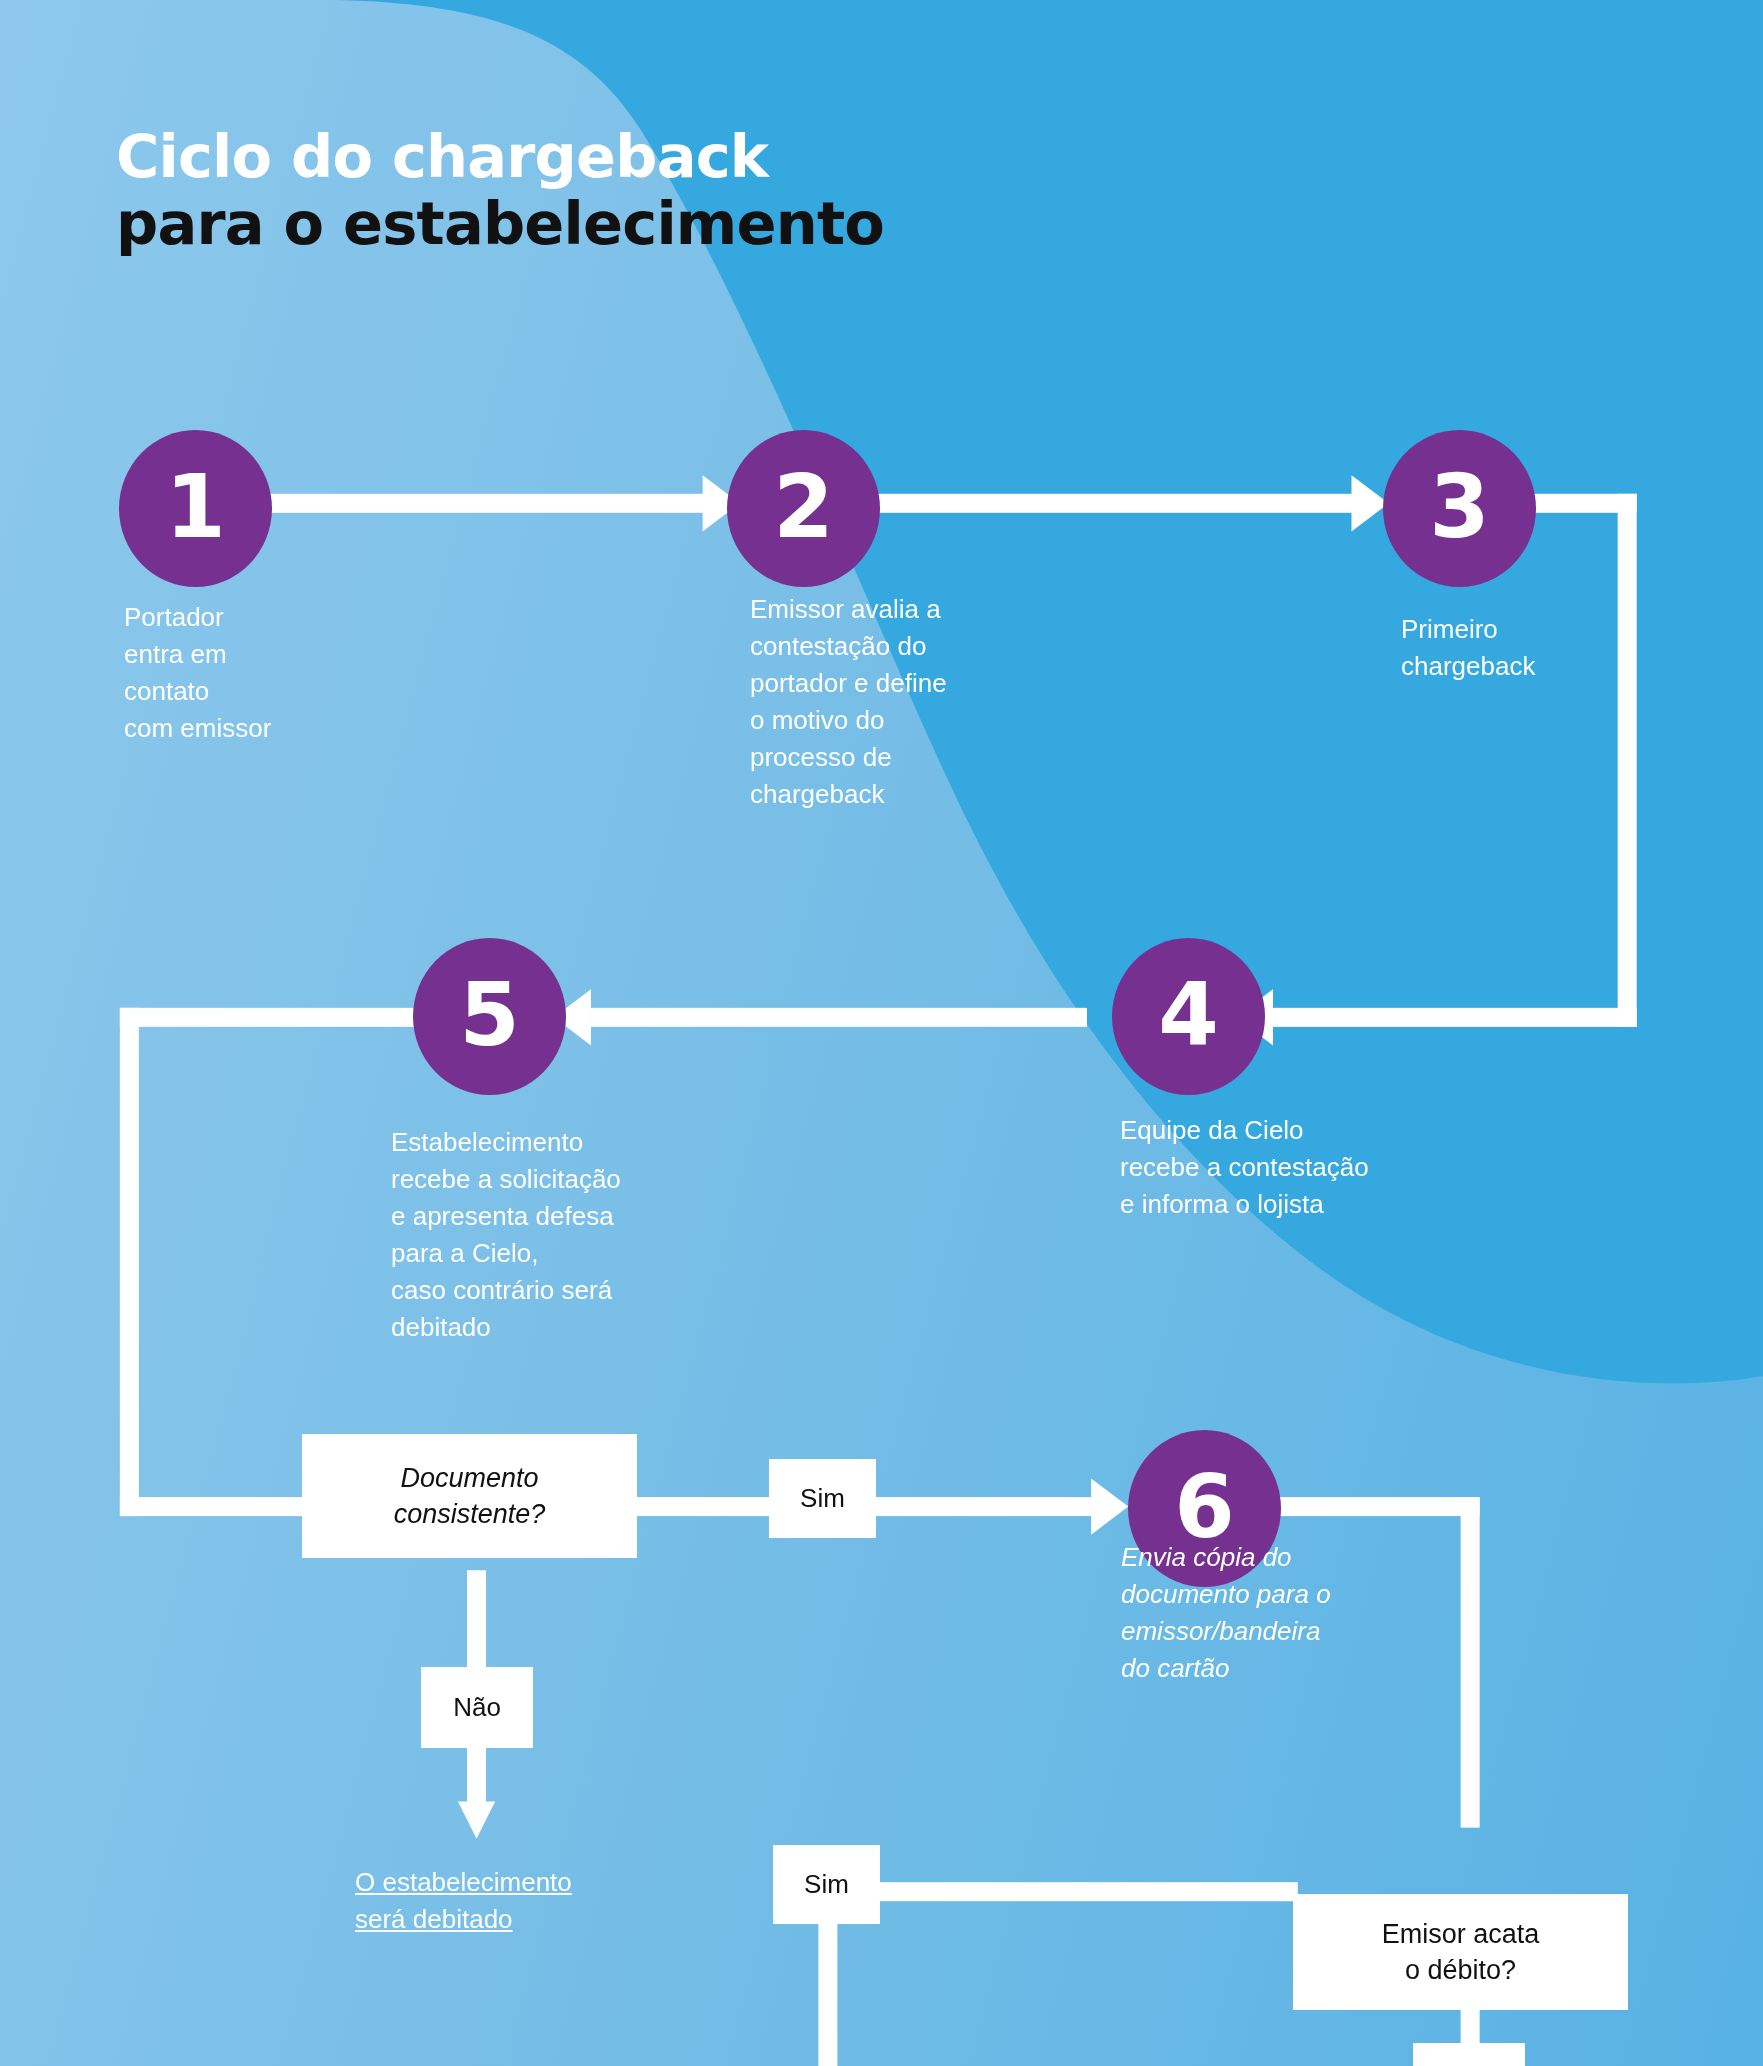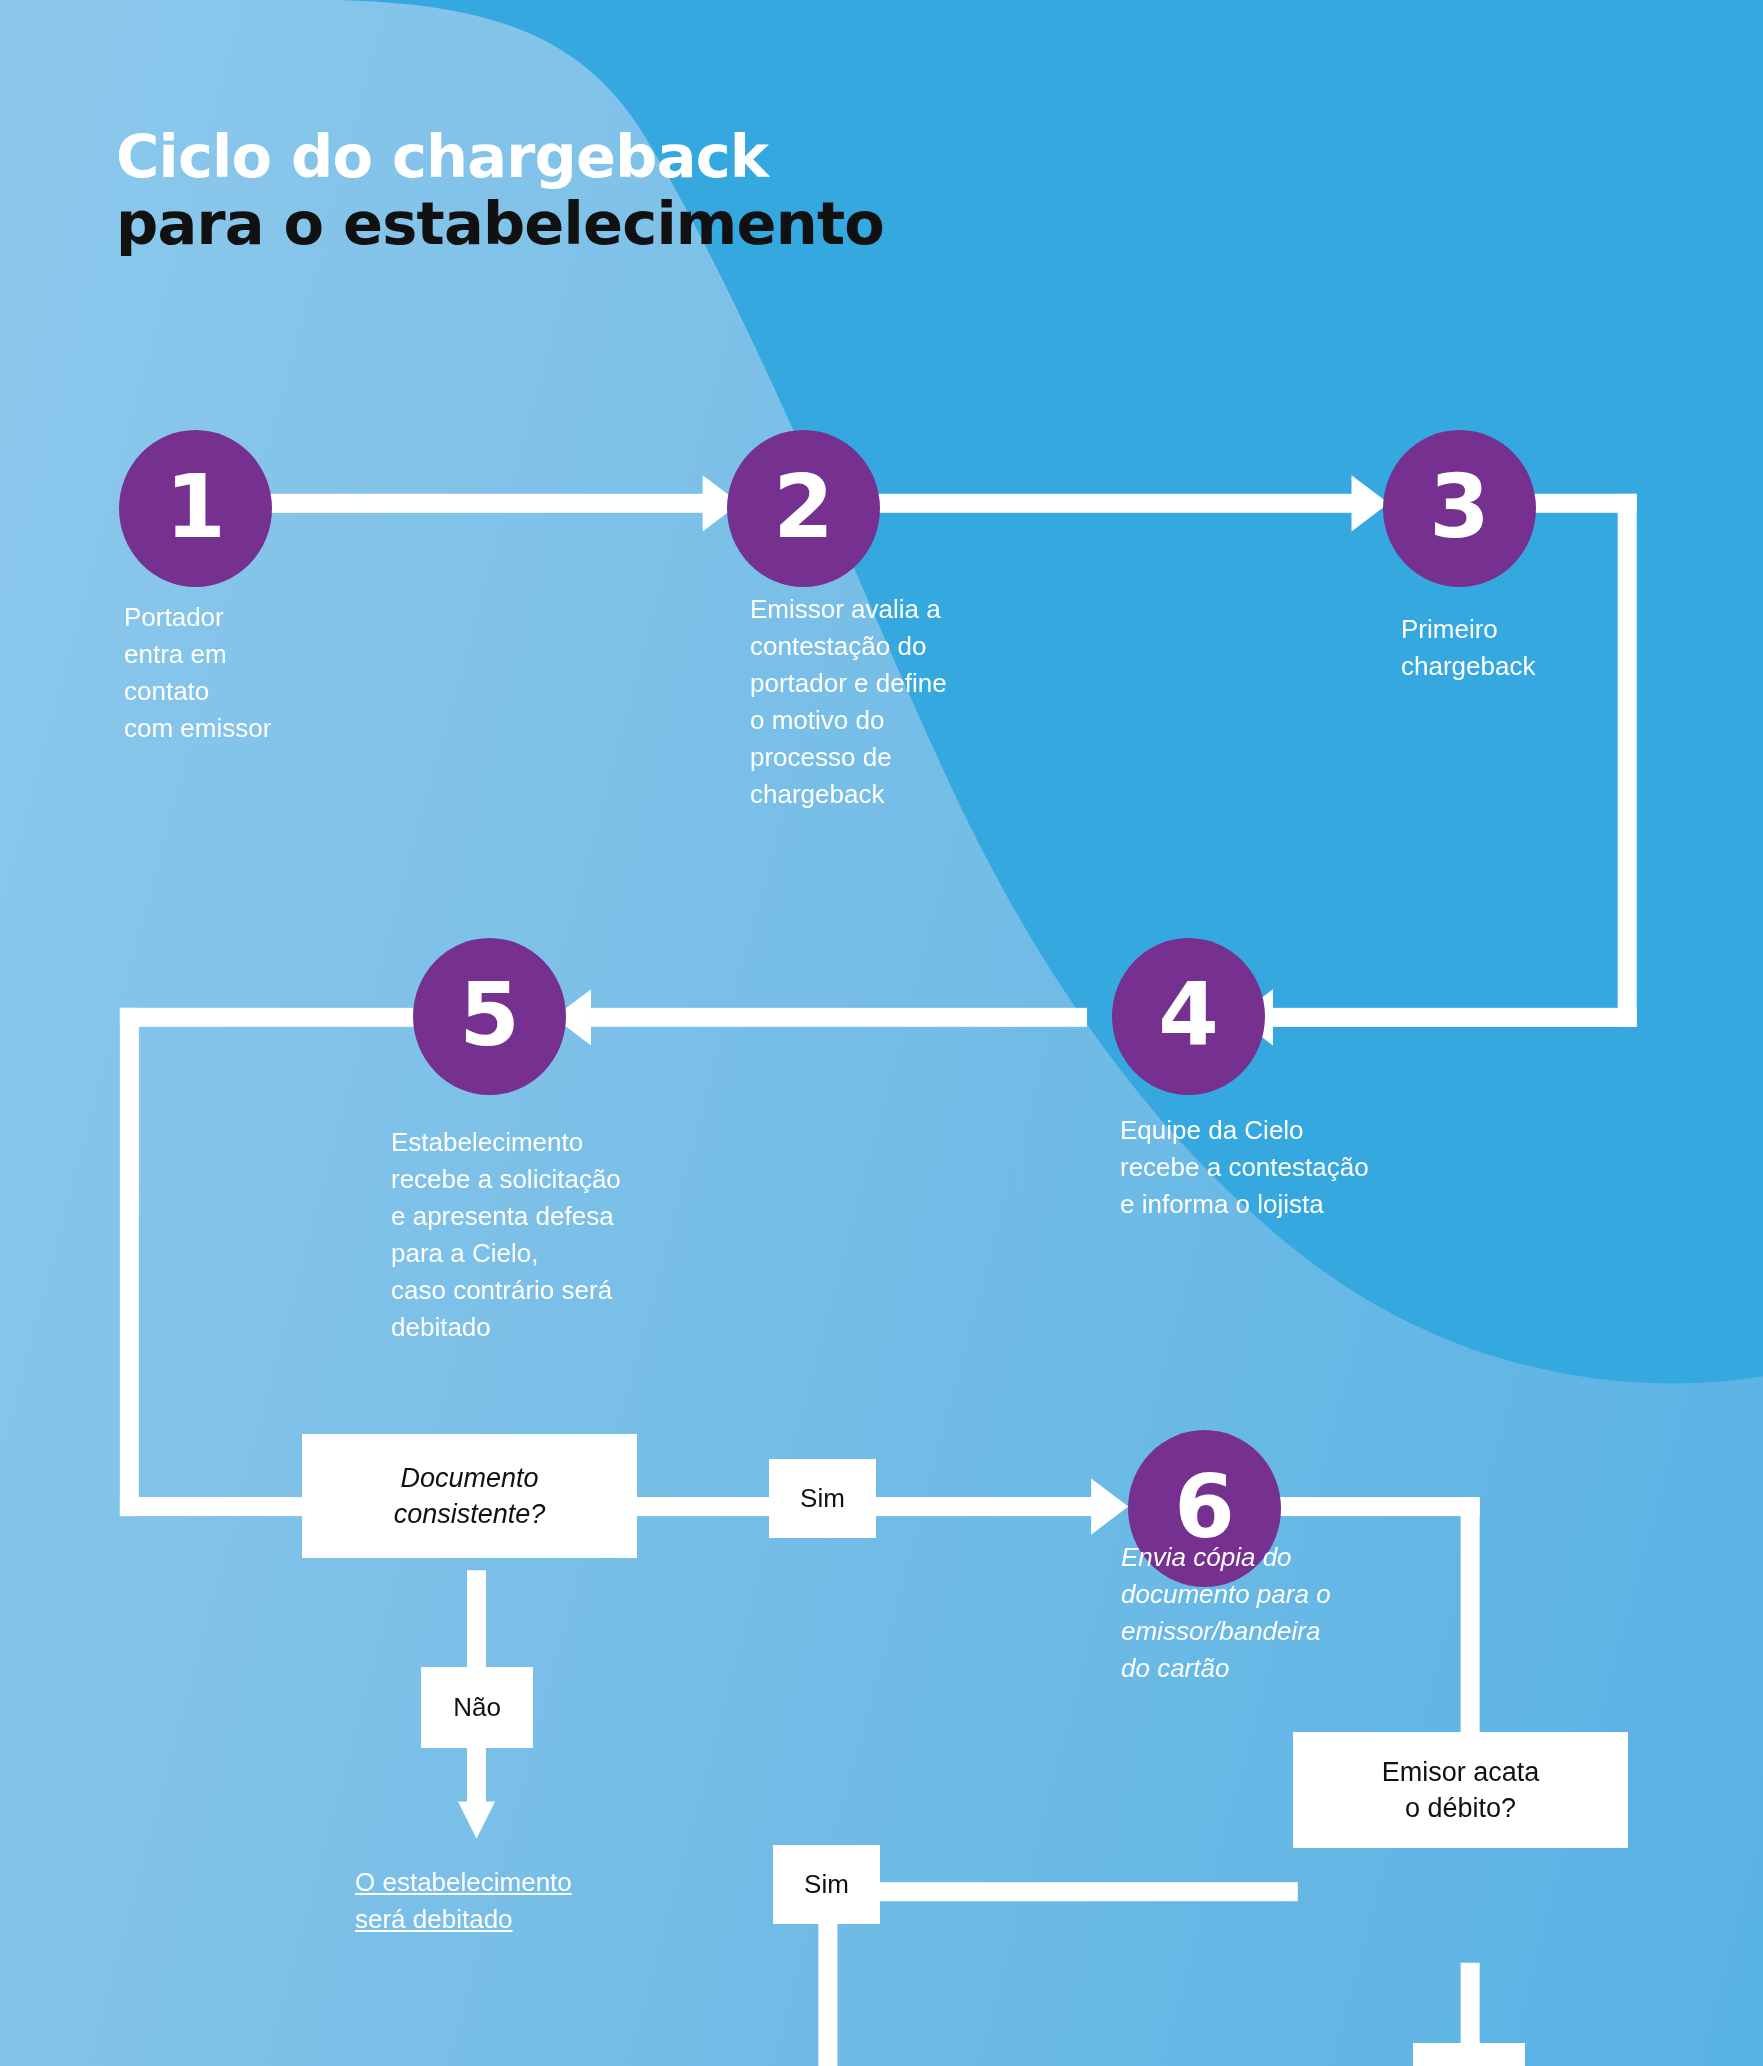--- a/index.html
+++ b/index.html
@@ -182,21 +182,21 @@
     <span>6</span>
   </div>
   <div class="caption" style="left:1121px; top:1539px; width:364px;font-style:italic;">Envia cópia do
 documento para o
 emissor/bandeira
 do cartão</div>
 
   <div class="boxlabel" style="left:302px; top:1434px; width:335px; height:124px;font-style:italic;">Documento
 consistente?</div>
 
-  <div class="boxlabel" style="left:1293px; top:1732px; width:335px; height:116px;">Emisor acata
+  <div class="boxlabel" style="left:1293px; top:1894px; width:335px; height:116px;">Emisor acata
 o débito?</div>
 
   <div class="boxlabel small" style="left:769px; top:1459px; width:107px; height:79px;">Sim</div>
 
   <div class="boxlabel small" style="left:421px; top:1667px; width:112px; height:81px;">Não</div>
 
   <div class="boxlabel small" style="left:773px; top:1845px; width:107px; height:79px;">Sim</div>
 
   <div class="boxlabel small" style="left:1413px; top:2043px; width:112px; height:81px;">Não</div>
 

